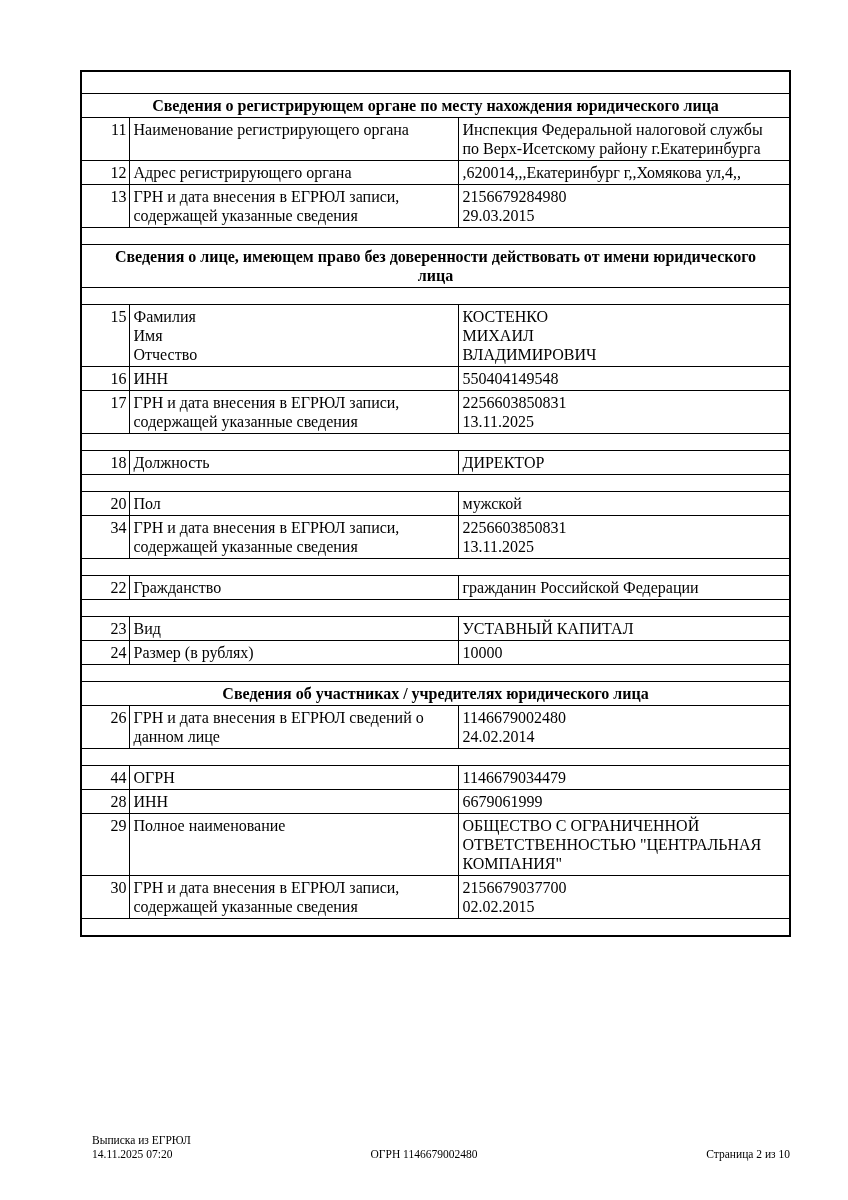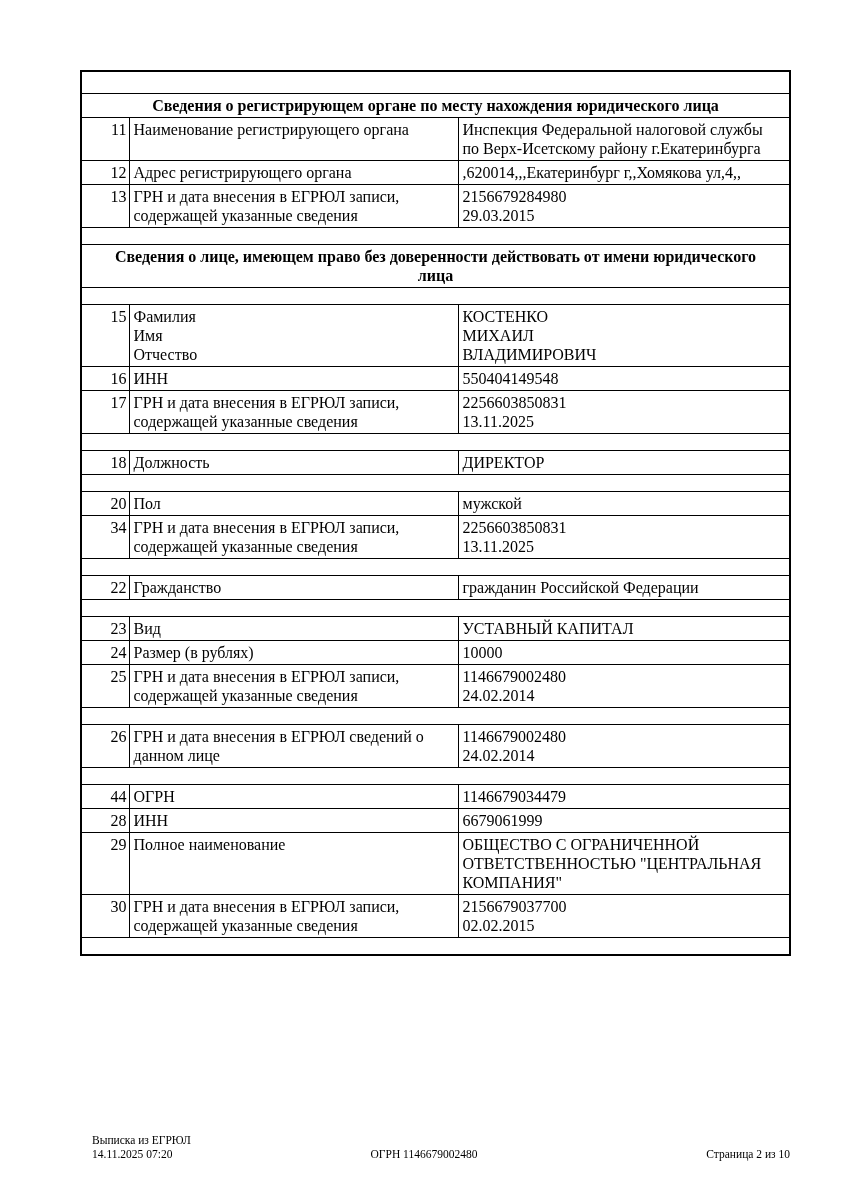--- a/index.html
+++ b/index.html
@@ -166,32 +166,28 @@
       <tr>
         <td class="num">23</td>
         <td class="lbl">Вид</td>
         <td class="val">УСТАВНЫЙ КАПИТАЛ</td>
       </tr>
       <tr>
         <td class="num">24</td>
         <td class="lbl">Размер (в рублях)</td>
         <td class="val">10000</td>
       </tr>
-      <tr>
-        <td class="num">25</td>
-        <td class="lbl">ГРН и дата внесения в ЕГРЮЛ записи,
-содержащей указанные сведения</td>
-        <td class="val">1146679002480
-24.02.2014</td>
-      </tr>
-
-      <tr class="sp">
-          <td colspan="3"></td>
-        </tr>
-
+
+      <tr class="sp">
+          <td colspan="3"></td>
+        </tr>
+
+      <tr>
+        <td class="sec" colspan="3">Сведения об участниках / учредителях юридического лица</td>
+      </tr>
       <tr>
         <td class="num">26</td>
         <td class="lbl">ГРН и дата внесения в ЕГРЮЛ сведений о
 данном лице</td>
         <td class="val">1146679002480
 24.02.2014</td>
       </tr>
 
       <tr class="sp">
           <td colspan="3"></td>

